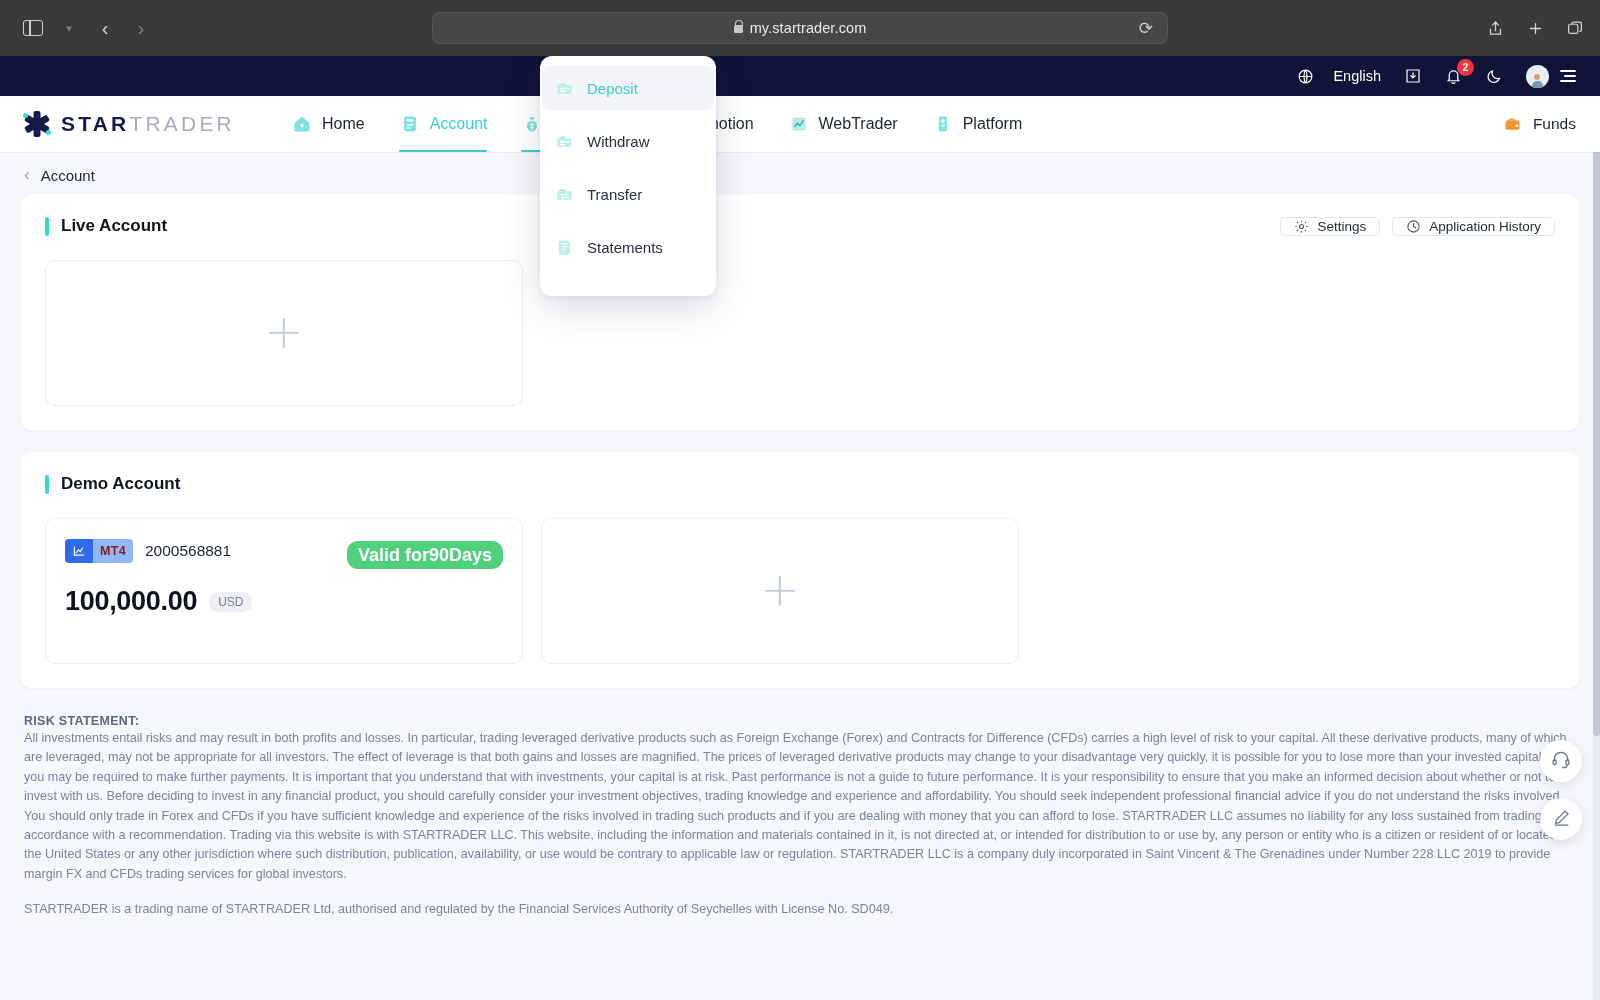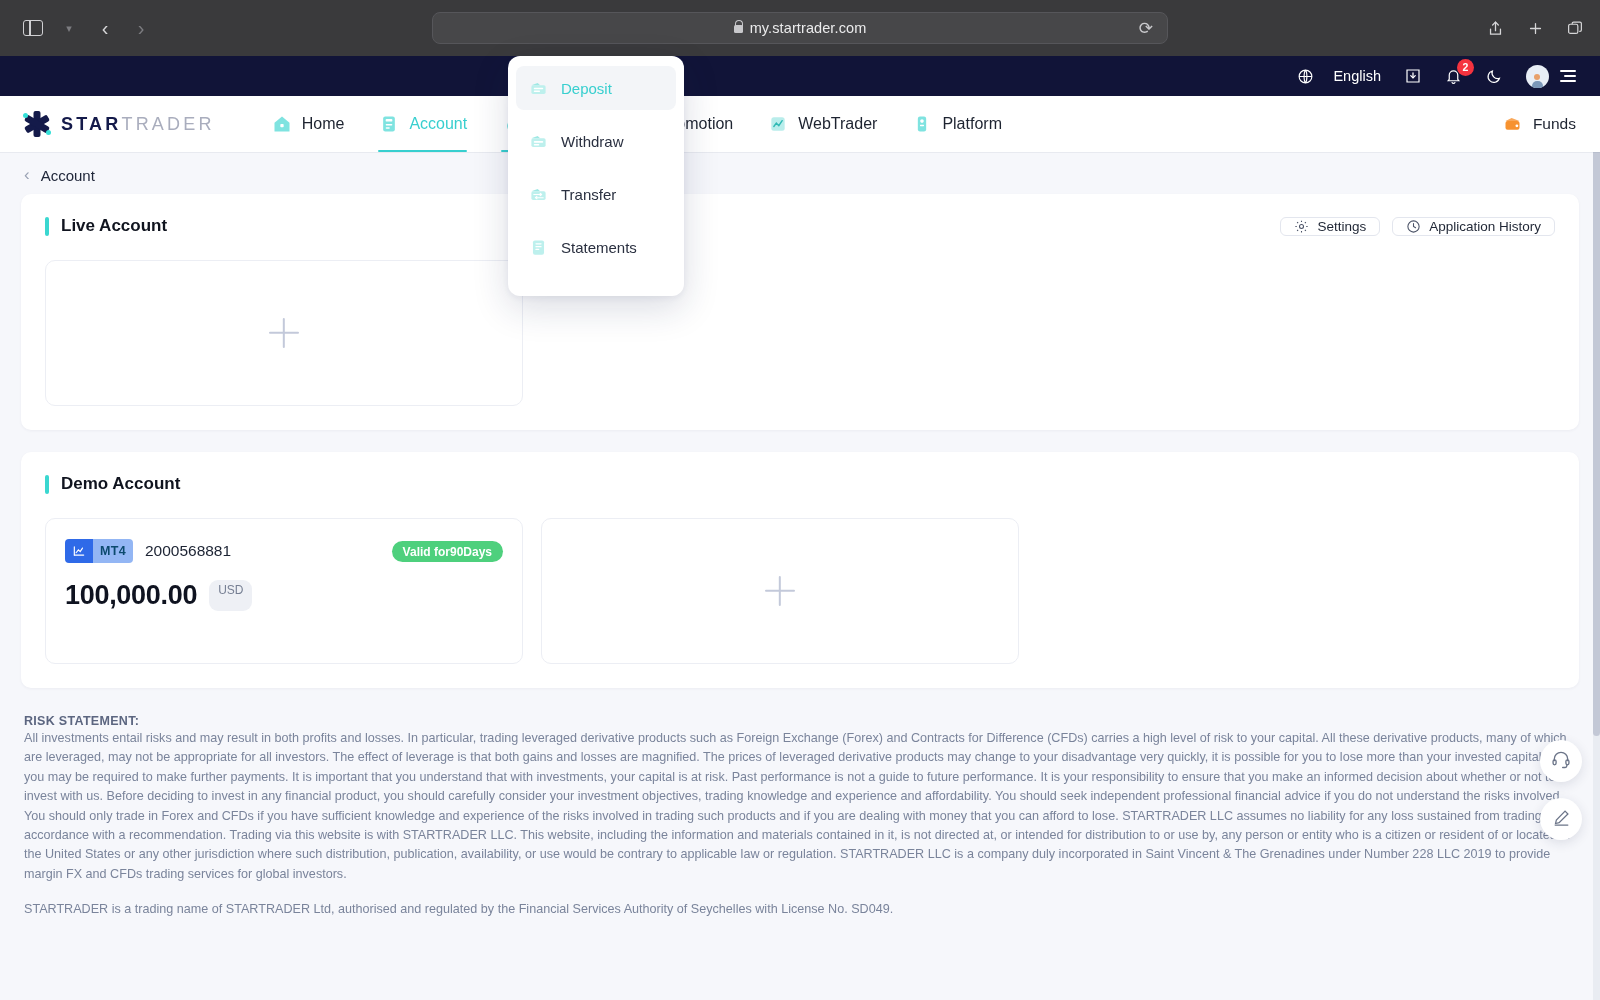--- a/index.html
+++ b/index.html
@@ -68,41 +68,41 @@
     position: relative; z-index: 40; box-shadow: 0 1px 0 rgba(22,30,60,.06);
   }
   .logo { display: flex; align-items: center; gap: 11px; padding-left: 24px; }
   .logo-mark { width: 26px; height: 26px; position: relative; }
   .logo-mark span { position: absolute; left: 50%; top: 50%; width: 7px; height: 26px; background: #141a4a; border-radius: 2px; transform-origin: center; }
   .logo-mark span:nth-child(1){ transform: translate(-50%,-50%) rotate(0deg); }
   .logo-mark span:nth-child(2){ transform: translate(-50%,-50%) rotate(60deg); }
   .logo-mark span:nth-child(3){ transform: translate(-50%,-50%) rotate(120deg); }
   .logo-mark b { position:absolute; width:5px; height:5px; border-radius:50%; background:#35e0d8; }
   .logo-mark b:nth-of-type(1){ left:-1px; top:2px; } .logo-mark b:nth-of-type(2){ right:-1px; bottom:2px; }
-  .logo-text { font-size: 18px; font-weight: 700; letter-spacing: 3.2px; }
+  .logo-text { font-size: 21px; font-weight: 700; letter-spacing: 3.2px; }
   .logo-text .a { color: #141a4a; }
   .logo-text .b { color: #a9adbd; font-weight: 400; }
 
   .nav-items { display: flex; align-items: center; gap: 34px; margin-left: 56px; height: 100%; }
   .nav-item {
     display: flex; align-items: center; gap: 9px; height: 100%;
     font-size: 16px; color: #1d2330; position: relative; cursor: pointer;
   }
   .nav-item.active { color: #38cfcf; }
   .nav-item.active:after {
     content: ""; position: absolute; left: 0; right: 0; bottom: 0; height: 2.5px;
     background: #38cfcf; border-radius: 2px;
   }
   .nav-ico { width: 22px; height: 22px; display: flex; align-items: center; justify-content: center; }
   .nav-right { position: absolute; right: 24px; display: flex; align-items: center; gap: 9px; font-size: 15.5px; color: #1d2330; }
 
   
   .dropdown {
-    position: absolute; top: 56px; left: 508px; width: 176px;
-    background: #fff; border-radius: 12px; padding: 10px 8px 18px;
+    position: absolute; top: 56px; left: 540px; width: 176px;
+    background: #fff; border-radius: 12px; padding: 10px 2px 18px;
     box-shadow: 0 12px 36px rgba(26,38,80,.16), 0 2px 6px rgba(26,38,80,.06);
     z-index: 60;
   }
   .dd-item {
     display: flex; align-items: center; gap: 13px; height: 44px;
     padding: 0 12px; border-radius: 8px; font-size: 15px; color: #2a3040;
     margin-bottom: 9px; cursor: pointer;
   }
   .dd-item.sel { background: #f3f5f8; color: #38cfcf; }
   .dd-ico { width: 20px; height: 20px; display: flex; align-items: center; justify-content: center; }
@@ -132,27 +132,27 @@
   }
   .plus { width: 30px; height: 30px; position: relative; }
   .plus:before, .plus:after { content:""; position:absolute; background:#c3c9da; border-radius:1px; }
   .plus:before { left:0; right:0; top:50%; height:2.4px; transform: translateY(-50%); }
   .plus:after { top:0; bottom:0; left:50%; width:2.4px; transform: translateX(-50%); }
 
   .acct-filled { padding: 20px 19px; display: block; position: relative; }
   .af-row1 { display: flex; align-items: center; gap: 12px; }
   .mt-badge { display: flex; height: 24px; border-radius: 4px; overflow: hidden; font-size: 12.5px; font-weight: 700; }
   .mt-badge .ico { width: 28px; background: #2f6ae8; color: #fff; display: flex; align-items: center; justify-content: center; }
-  .mt-badge .lab { padding: 0 7px; background: #93b6f4; color: #0c4a6e; display: flex; align-items: center; letter-spacing: .3px; }
+  .mt-badge .lab { padding: 0 7px; background: #93b6f4; color: #7f1d1d; display: flex; align-items: center; letter-spacing: .3px; }
   .acct-no { font-size: 15.5px; color: #1c2333; }
   .valid-pill {
     position: absolute; right: 19px; top: 22px; background: #4ed07d; color: #fff;
-    font-size: 12px; font-weight: 700; padding: 3.5px 11px; border-radius: 11px; white-space: nowrap;
-  }
-  .balance-row { display: flex; gap: 12px; margin-top: 17px; }
+    font-size: 18px; font-weight: 700; padding: 3.5px 11px; border-radius: 11px; white-space: nowrap;
+  }
+  .balance-row { display: flex; align-items: center; gap: 12px; margin-top: 23px; }
   .balance { font-size: 27px; font-weight: 700; color: #0f1320; letter-spacing: -.3px; }
   .ccy { background: #eef0f5; color: #767f93; font-size: 12px; padding: 3px 9px; border-radius: 9px; font-weight: 500; }
   .meta { margin-top: 14px; font-size: 13.5px; color: #4a5266; display: flex; align-items: center; gap: 10px; }
   .meta .sep { color: #d3d8e3; }
 
   
   .risk { padding: 4px 24px 26px; }
   .risk h4 { font-size: 12.5px; font-weight: 700; color: #5c6680; letter-spacing: .3px; margin-bottom: 1px; }
   .risk p { font-size: 12.6px; line-height: 19.4px; color: #7a849b; text-align: left; }
   .risk p + p { margin-top: 16px; }

